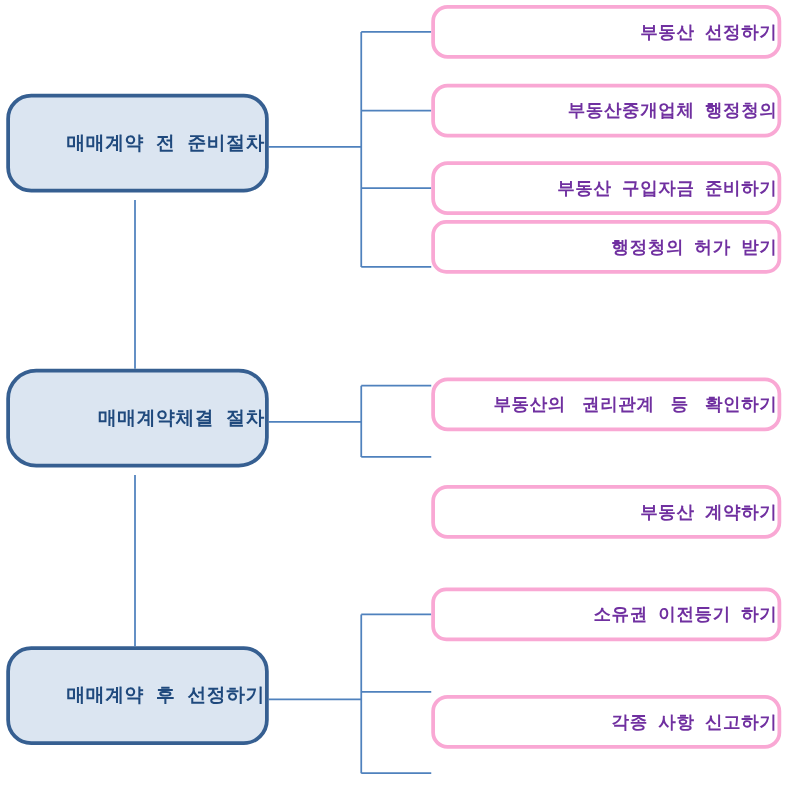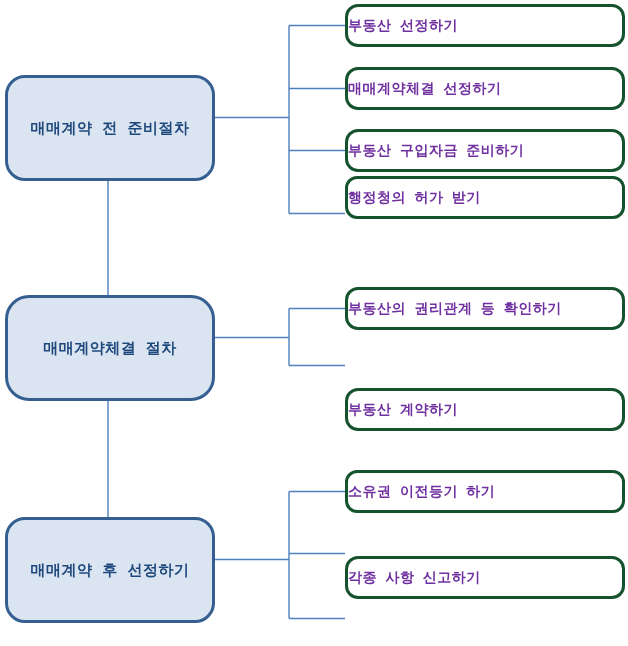--- a/index.html
+++ b/index.html
@@ -20,50 +20,50 @@
     left: 0;
     top: 0;
     width: 628px;
     height: 646px;
     z-index: 1;
   }
   .stage {
     position: absolute;
     left: 5px;
     width: 210px;
-    height: 106px;
+    height: 79px;
     box-sizing: border-box;
     background: #dbe5f1;
     border: 3px solid #365f91;
     border-radius: 20px;
     display: flex;
     align-items: center;
-    justify-content: center;
+    justify-content: flex-end;
     z-index: 2;
   }
   .stage .label {
     color: #1f497d;
     font-weight: bold;
     font-size: 15px;
     letter-spacing: 0.5px;
     word-spacing: 5px;
     text-align: center;
   }
   .step {
     position: absolute;
     left: 345px;
     width: 280px;
     height: 43px;
     box-sizing: border-box;
     background: #ffffff;
-    border: 3px solid #14532d;
+    border: 3px solid #f9a8d4;
     border-radius: 13px;
     display: flex;
     align-items: center;
-    justify-content: flex-start;
+    justify-content: flex-end;
     z-index: 2;
     cursor: pointer;
   }
   .step .label {
     color: #7030a0;
     font-weight: bold;
     font-size: 14px;
     letter-spacing: 0.5px;
     word-spacing: 4px;
     text-align: center;
@@ -71,21 +71,21 @@
   
   #stage-0 { top: 75px; }
   #stage-1 { top: 295px; border-radius: 24px; }
   #stage-2 { top: 517px; }
   
   #step-0-0 { top: 4px; }
   #step-0-1 { top: 67px; }
   #step-0-2 { top: 129px; }
   #step-0-3 { top: 176px; border-radius: 12px; }
   
-  #step-1-0 { top: 287px; }
+  #step-1-0 { top: 302px; font-family: Liberation Mono, monospace; }
   #step-1-1 { top: 344px; margin-top: 44px; }
   
   #step-2-0 { top: 470px; border-radius: 12px; }
   #step-2-1 { top: 532px; margin-top: 24px; }
   #step-2-2 { top: 597px; }
 </style>
 </head>
 <body>
 
 <div class="canvas">
@@ -108,21 +108,21 @@
     <span class="label">매매계약체결 절차</span>
   </div>
   <div class="stage" id="stage-2">
     <span class="label">매매계약 후 선정하기</span>
   </div>
 
   <div class="step" id="step-0-0">
     <span class="label">부동산 선정하기</span>
   </div>
   <div class="step" id="step-0-1">
-    <span class="label">매매계약체결 선정하기</span>
+    <span class="label">부동산중개업체 행정청의</span>
   </div>
   <div class="step" id="step-0-2">
     <span class="label">부동산 구입자금 준비하기</span>
   </div>
   <div class="step" id="step-0-3">
     <span class="label">행정청의 허가 받기</span>
   </div>
 
   <div class="step" id="step-1-0">
     <span class="label">부동산의 권리관계 등 확인하기</span>

